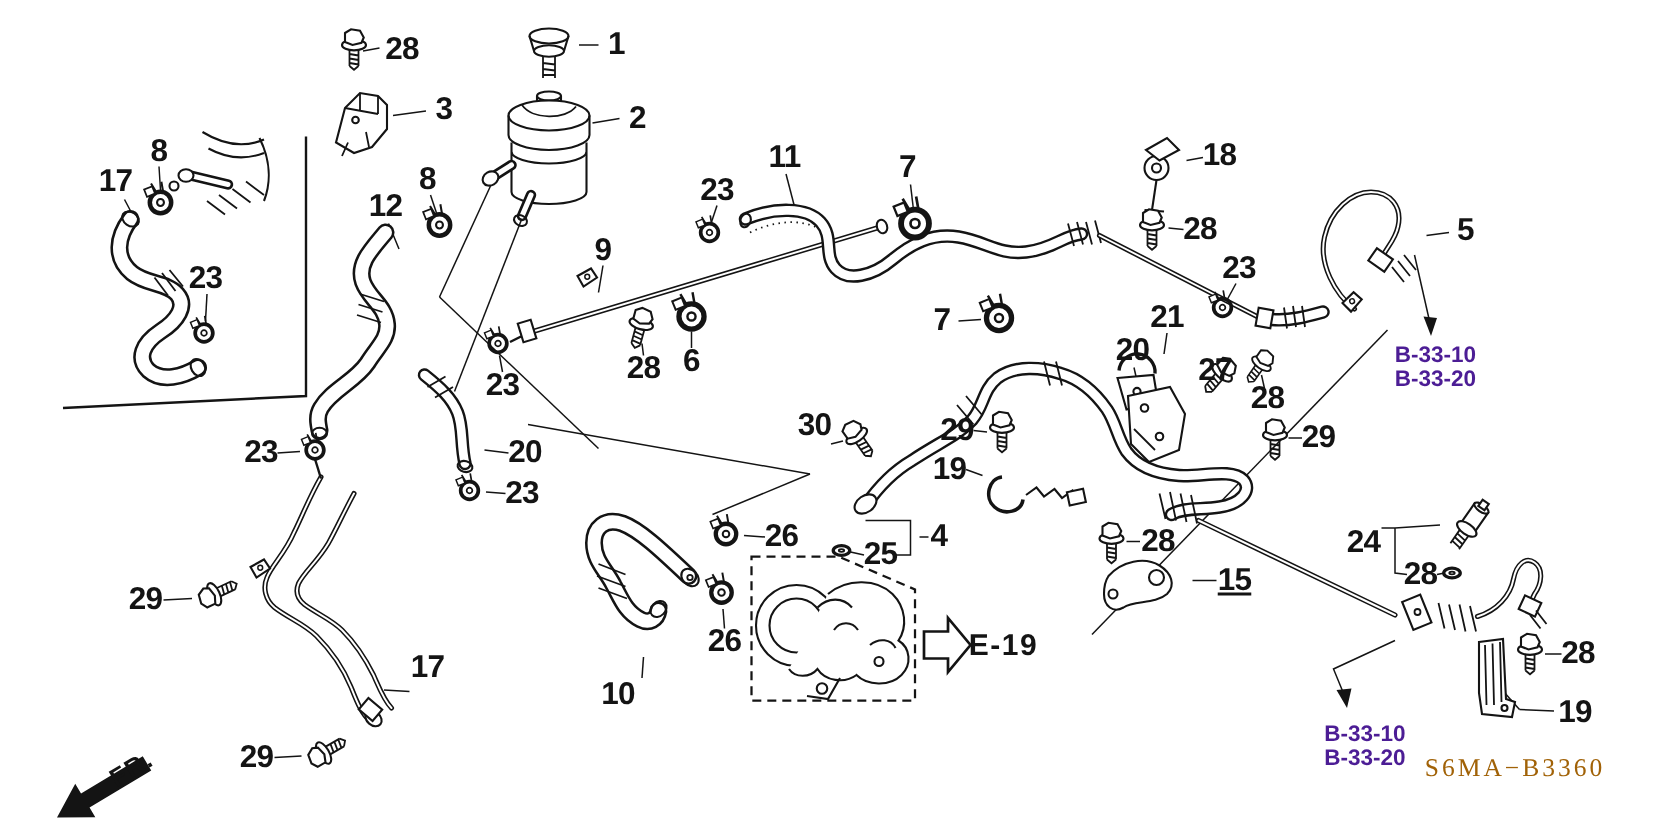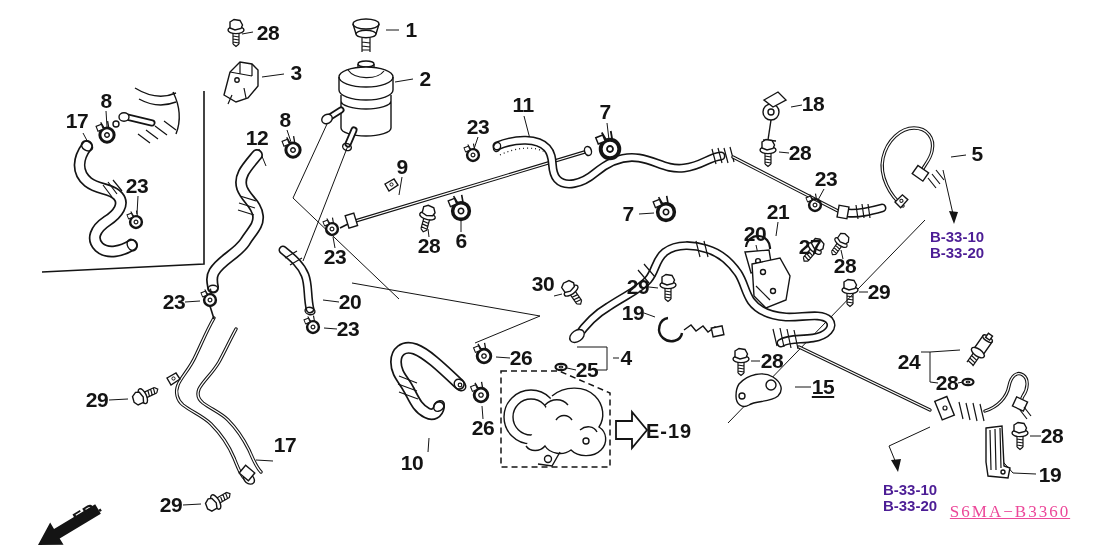--- a/index.html
+++ b/index.html
@@ -6,21 +6,21 @@
   #stage{position:relative;width:1108px;height:553px;background:#fff;overflow:hidden;
          font-family:"Liberation Sans",sans-serif;}
   #art{position:absolute;left:0;top:0;}
   .co{position:absolute;transform:translate(-50%,-50%);font:bold 21px "Liberation Sans",sans-serif;
       color:#141414;letter-spacing:-0.5px;white-space:nowrap;}
   .refblock{position:absolute;transform:translate(-50%,-50%);font:bold 15px "Liberation Sans",sans-serif;
       color:#4c1d95;line-height:16px;white-space:nowrap;}
   .e19{position:absolute;transform:translate(-50%,-50%);font:bold 20px "Liberation Sans",sans-serif;
       color:#141414;letter-spacing:1px;}
   .code{position:absolute;transform:translate(-50%,-50%);font:17px "Liberation Serif",serif;
-      color:#ec4899;letter-spacing:2px;white-space:nowrap;text-decoration:underline;}
+      color:#a16207;letter-spacing:2px;white-space:nowrap;}
   .fr{position:absolute;transform:translate(-50%,-50%) rotate(-31deg);
       font:bold 17px "Liberation Sans",sans-serif;color:#141414;letter-spacing:1px;}
   
   .ln{stroke:#141414;stroke-width:1;fill:none;}
   .ln2{stroke:#141414;stroke-width:1.6;fill:none;}
   .art{stroke:#141414;stroke-width:1.4;fill:#fff;}
   .artn{stroke:#141414;stroke-width:1.4;fill:none;}
   .rib{stroke:#141414;stroke-width:1.2;fill:none;}
   .tb12{stroke:#141414;stroke-width:12;fill:none;stroke-linecap:round;stroke-linejoin:round;}
   .tw12{stroke:#ffffff;stroke-width:8.6;fill:none;stroke-linecap:round;stroke-linejoin:round;}

